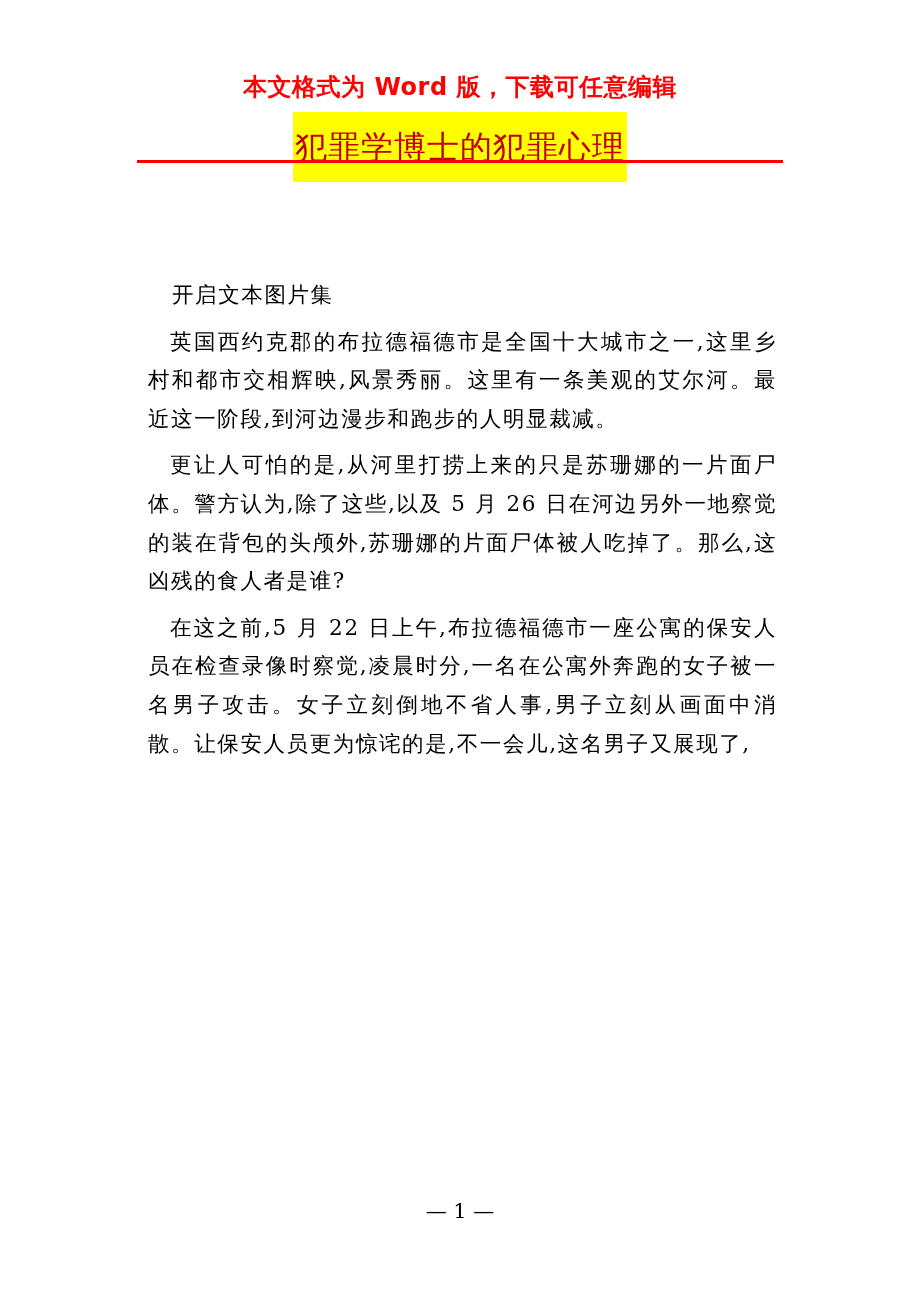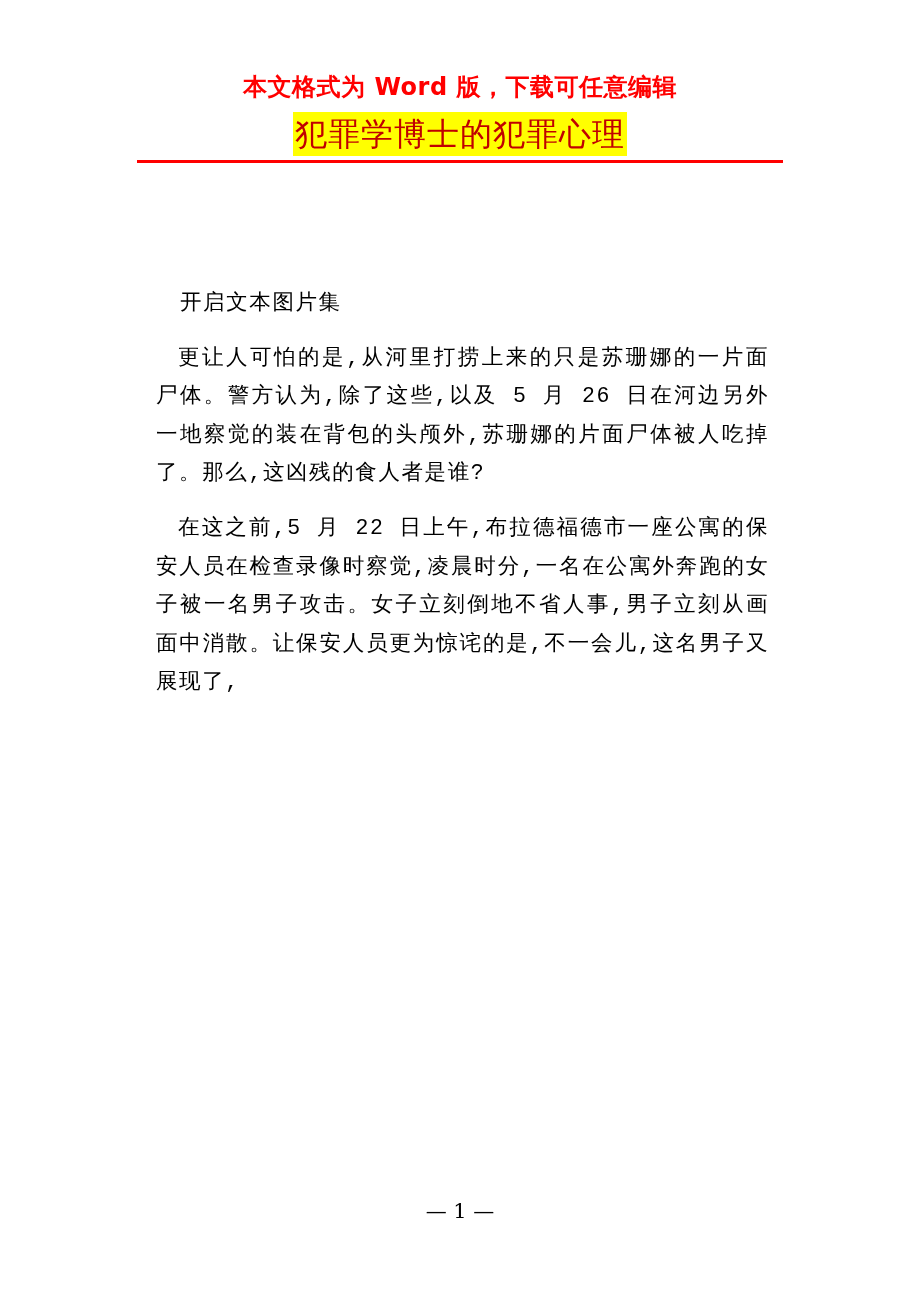--- a/index.html
+++ b/index.html
@@ -35,45 +35,44 @@
       width: 920px;
       text-align: center;
     }
     .title {
       display: inline-block;
       background: #ffff00;
       color: #c00000;
       font-family: "DejaVu Sans", "Liberation Sans", sans-serif;
       font-size: 32px;
       line-height: 44px;
-      padding: 0 2px;
+      padding: 13px 2px;
       letter-spacing: 1px;
     }
     .rule {
       position: absolute;
       top: 160px;
       left: 137px;
       width: 646px;
       height: 3px;
       background: #ff0000;
     }
     .body-text {
       position: absolute;
       top: 268px;
       left: 140px;
       width: 645px;
       font-size: 21.5px;
       line-height: 38.6px;
       letter-spacing: 1.6px;
     }
     .body-text p {
-      margin: 16px;
+      margin: 8px;
       text-indent: 22px;
       text-align: justify;
-      font-family: Liberation Mono, monospace;
     }
     .body-text p.heading {
       text-indent: 24px;
     }
     .page-num {
       position: absolute;
       top: 1196px;
       left: 0;
       width: 920px;
       text-align: center;
@@ -87,17 +86,18 @@
 <div class="notice">本文格式为 Word 版，下载可任意编辑</div>
 
 <div class="title-wrap">
   <span class="title">犯罪学博士的犯罪心理</span>
 </div>
 
 <div class="rule"></div>
 
 <div class="body-text">
   <p class="heading">开启文本图片集</p>
+  <p>英国西约克郡的布拉德福德市是全国十大城市之一,这里乡村和都市交相辉映,风景秀丽。这里有一条美观的艾尔河。最近这一阶段,到河边漫步和跑步的人明显裁减。</p>
   <p>更让人可怕的是,从河里打捞上来的只是苏珊娜的一片面尸体。警方认为,除了这些,以及 5 月 26 日在河边另外一地察觉的装在背包的头颅外,苏珊娜的片面尸体被人吃掉了。那么,这凶残的食人者是谁?</p>
   <p>在这之前,5 月 22 日上午,布拉德福德市一座公寓的保安人员在检查录像时察觉,凌晨时分,一名在公寓外奔跑的女子被一名男子攻击。女子立刻倒地不省人事,男子立刻从画面中消散。让保安人员更为惊诧的是,不一会儿,这名男子又展现了,</p>
 </div>
 
 <div class="page-num">— 1 —</div>
 
 </body></html>

